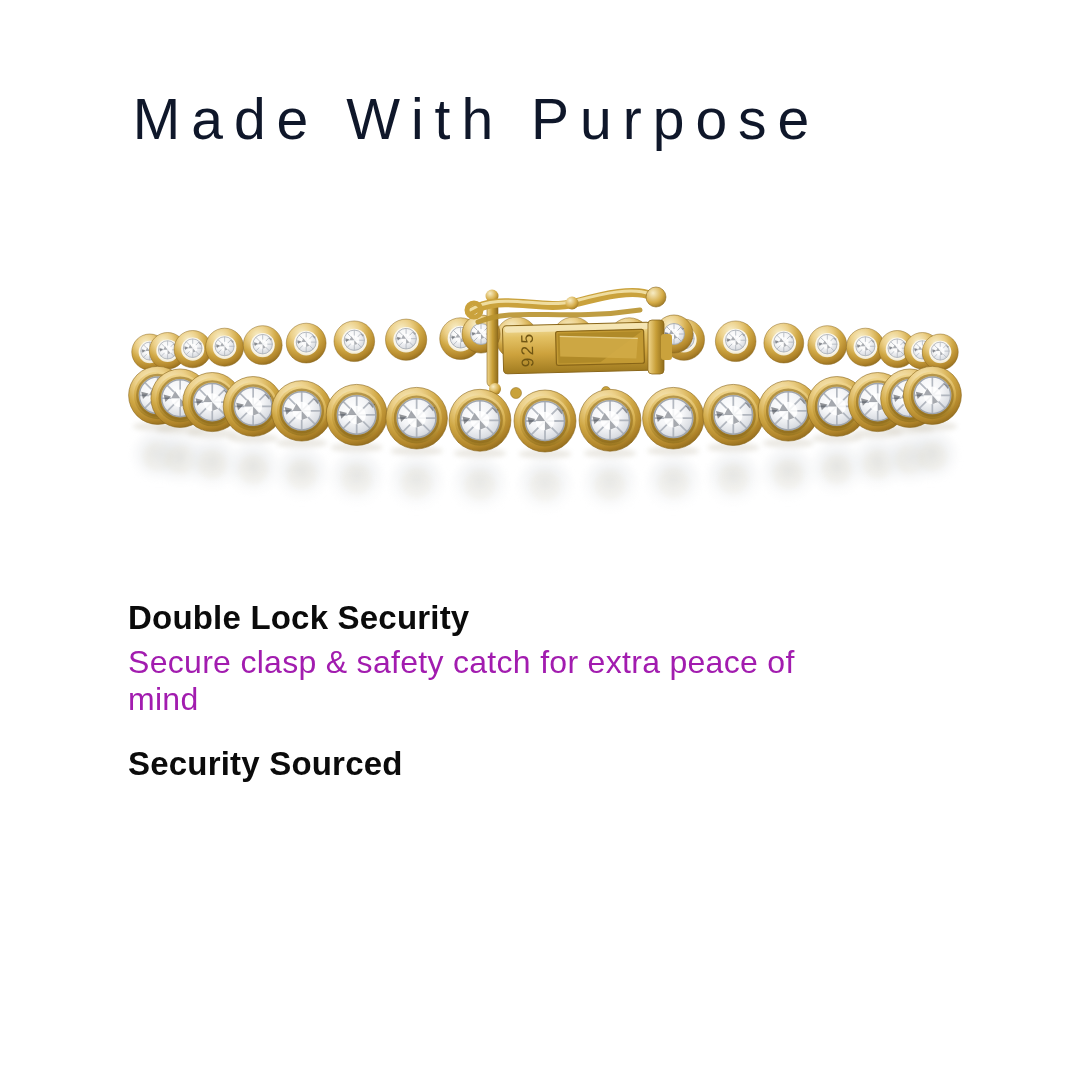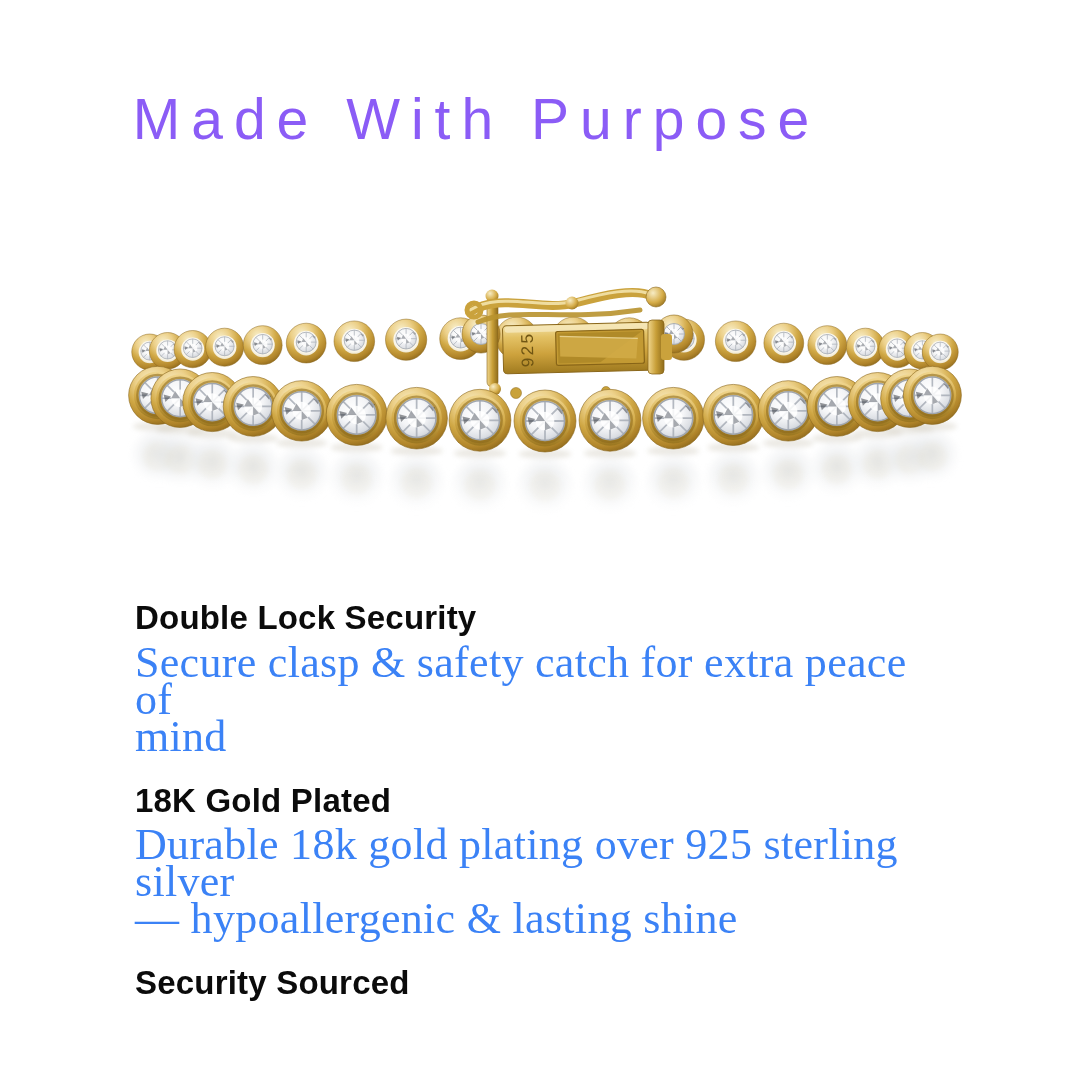--- a/index.html
+++ b/index.html
@@ -2,34 +2,33 @@
 <html><head>
 <meta charset="utf-8">
 <style>
   html,body{margin:0;padding:0;background:#ffffff;}
   .canvas{
     position:relative;width:1080px;height:1080px;background:#ffffff;overflow:hidden;
     font-family:"Liberation Sans","DejaVu Sans",sans-serif;color:#101010;
   }
   .title{
     position:absolute;top:86px;left:0;width:953px;margin:0;text-align:center;
-    font-size:57px;font-weight:400;letter-spacing:11px;color:#8b5cf6;white-space:nowrap;
+    font-size:57px;font-weight:400;letter-spacing:11px;color:#0f172a;white-space:nowrap;
   }
   .bracelet-wrap{position:absolute;left:0;top:0;width:1080px;height:1080px;}
   .bracelet-wrap svg{position:absolute;left:0;top:0;}
-  .features{position:absolute;left:135px;top:598px;width:815px;}
+  .features{position:absolute;left:128px;top:598px;width:815px;}
   .feature{margin:0 0 26px 0;}
   .feature h2{
     margin:0 0 6px 0;font-size:33px;line-height:39.6px;font-weight:700;
     letter-spacing:.2px;color:#0b0b0b;
   }
   .feature p{
-    margin:0;font-size:44px;line-height:37px;letter-spacing:.3px;color:#3b82f6;
+    margin:0;font-size:32px;line-height:37px;letter-spacing:.3px;color:#a21caf;
     white-space:pre-line;
-    font-family:Liberation Serif, serif;
   }
 </style>
 </head>
 <body>
 
 <div class="canvas">
 
   <h1 class="title">Made With Purpose</h1>
 
   <div class="bracelet-wrap">
@@ -334,22 +333,17 @@
     </svg>
   </div>
 
   <section class="features">
     <div class="feature">
       <h2>Double Lock Security</h2>
       <p>Secure clasp &amp; safety catch for extra peace of
 mind</p>
     </div>
     <div class="feature">
-      <h2>18K Gold Plated</h2>
-      <p>Durable 18k gold plating over 925 sterling silver
-— hypoallergenic &amp; lasting shine</p>
-    </div>
-    <div class="feature">
       <h2>Security Sourced</h2>
     </div>
   </section>
 
 </div>
 
 </body></html>

